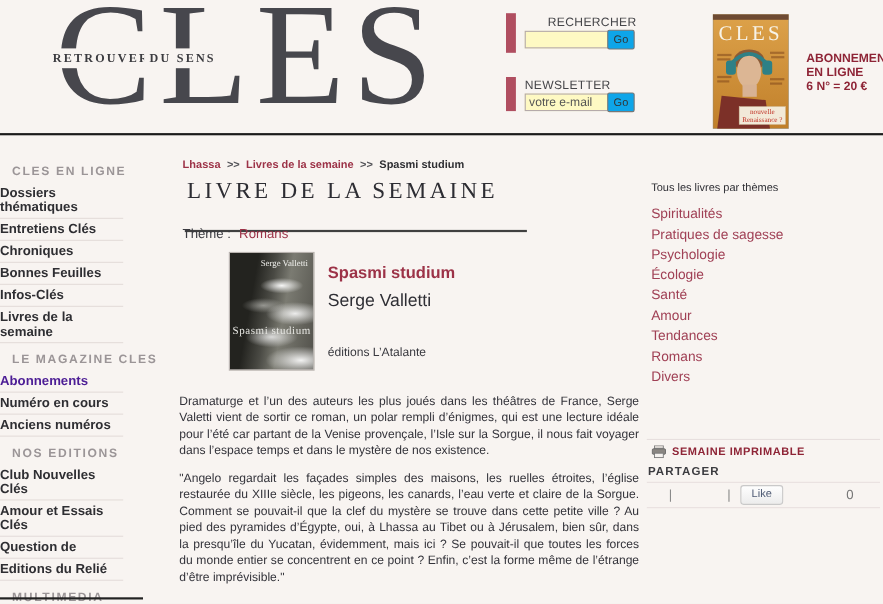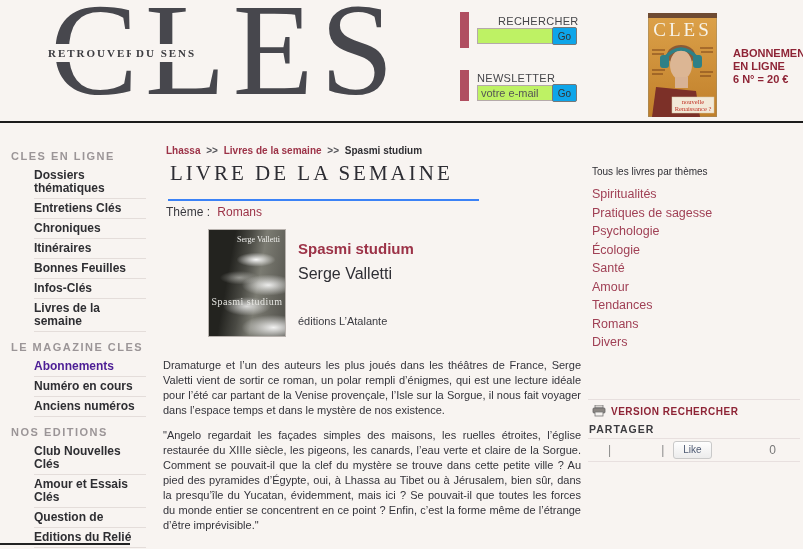--- a/index.html
+++ b/index.html
@@ -14,53 +14,53 @@
            letter-spacing:2px;color:#3c3c40;background:#f8f4f1;padding:3px 5px;white-space:nowrap;}
   .tagline1{left:43px;top:44px;}
   .tagline2{left:131px;top:44px;}
 
   .accent-bar{position:absolute;width:9px;background:#b04e60;}
   .bar-search{left:460px;top:12px;height:36px;}
   .bar-news{left:460px;top:70px;height:31px;}
   .hdr-label{position:absolute;font-size:11px;color:#46464a;letter-spacing:.3px;}
   .lbl-search{left:498px;top:15px;}
   .lbl-news{left:477px;top:72px;}
-  .hdr-input{position:absolute;width:70px;height:14px;border:1px solid #b5aaaa;background:#bef264;
+  .hdr-input{position:absolute;width:70px;height:14px;border:1px solid #b5aaaa;background:#fef9c3;
              font-size:11px;color:#555;font-family:"Liberation Sans",sans-serif;padding:0 3px;}
   .inp-search{left:477px;top:28px;}
   .inp-news{left:477px;top:85px;}
   .go-btn{position:absolute;width:25px;height:18px;font-size:10px;border:1px solid #777;
           background:#0ea5e9;color:#333;border-radius:2px;padding:0;cursor:pointer;
           font-family:"Liberation Sans",sans-serif;}
   .go-search{left:552px;top:27px;}
   .go-news{left:552px;top:84px;}
 
   .magazine{position:absolute;left:648px;top:13px;width:69px;height:104px;cursor:pointer;}
   .subscribe{position:absolute;left:733px;top:47px;font-size:11px;font-weight:bold;
              color:#8e2436;line-height:13px;cursor:pointer;}
 
   .header-rule{position:absolute;left:0;top:121px;width:803px;height:2px;background:#1b1b1b;}
 
   
   .sidebar{position:absolute;left:0;top:141px;width:152px;}
   .side-sec-title{padding:9px 0 4px 11px;font-size:11px;font-weight:bold;letter-spacing:1.5px;
                   color:#9b9597;}
-  .side-item{margin-left:34px;width:112px;padding:3px 0 3px 0;border-bottom:1px solid #e4ddda;
+  .side-item{width:112px;padding:3px 0 3px 0;border-bottom:1px solid #e4ddda;
              font-size:12px;font-weight:bold;color:#2e2e32;cursor:pointer;line-height:13px;}
   .side-item.active{color:#4c1d95;}
   .sidebar-bottom-rule{position:absolute;left:0;top:543px;width:130px;height:2px;background:#222;}
 
   
   .breadcrumb{position:absolute;left:166px;top:145px;font-size:10px;font-weight:bold;color:#555;}
   .breadcrumb .bc-link{color:#9c3247;cursor:pointer;}
   .breadcrumb .bc-sep{color:#55555a;margin:0 3px;}
   .breadcrumb .bc-current{color:#2f2f33;}
   .page-title{position:absolute;left:168px;top:161px;font-family:"Liberation Serif",serif;
               font-size:21px;font-weight:normal;letter-spacing:3px;color:#2d2d33;margin:0;
-              border-bottom:2px solid #3b82f6;padding:0 26px 13px 2px;}
+              border-bottom:2px solid #404040;padding:0 26px 23px 2px;}
   .theme-line{position:absolute;left:166px;top:205px;font-size:12px;color:#3a3a40;}
   .theme-line .theme-value{color:#9c3247;cursor:pointer;margin-left:4px;}
 
   .book-cover{position:absolute;left:208px;top:229px;width:76px;height:106px;
               border:1px solid #b8b2ae;
               background-image:
                 radial-gradient(ellipse 28px 10px at 62% 28%, rgba(255,255,255,.95), transparent 70%),
                 radial-gradient(ellipse 38px 15px at 78% 52%, rgba(250,250,250,.9), transparent 70%),
                 radial-gradient(ellipse 33px 13px at 50% 72%, rgba(240,240,240,.85), transparent 72%),
                 radial-gradient(ellipse 46px 18px at 85% 92%, rgba(255,255,255,.92), transparent 70%),
@@ -158,21 +158,20 @@
     <div>6 N° = 20 €</div>
   </div>
 
   <div class="header-rule"></div>
 
   <nav class="sidebar">
     <div class="side-sec-title">CLES EN LIGNE</div>
     <div class="side-item">Dossiers thématiques</div>
     <div class="side-item">Entretiens Clés</div>
     <div class="side-item">Chroniques</div>
-    <div class="side-item">Itinéraires</div>
     <div class="side-item">Bonnes Feuilles</div>
     <div class="side-item">Infos-Clés</div>
     <div class="side-item">Livres de la semaine</div>
 
     <div class="side-sec-title">LE MAGAZINE CLES</div>
     <div class="side-item active">Abonnements</div>
     <div class="side-item">Numéro en cours</div>
     <div class="side-item">Anciens numéros</div>
 
     <div class="side-sec-title">NOS EDITIONS</div>
@@ -228,21 +227,21 @@
     <div class="theme-link">Divers</div>
   </div>
 
   <div class="print-rule"></div>
   <div class="print-row">
     <svg width="14" height="12" viewBox="0 0 14 12">
       <rect x="3" y="0" width="8" height="3" fill="#d8d4d0" stroke="#777" stroke-width="0.8"></rect>
       <rect x="1" y="3" width="12" height="5" rx="1" fill="#8a8682" stroke="#666" stroke-width="0.8"></rect>
       <rect x="3" y="7" width="8" height="4" fill="#f5f2ef" stroke="#777" stroke-width="0.8"></rect>
     </svg>
-    <span class="print-label">VERSION RECHERCHER</span>
+    <span class="print-label">SEMAINE IMPRIMABLE</span>
   </div>
 
   <div class="share-label">PARTAGER</div>
   <div class="share-row">
     <span class="share-sep sep1">|</span>
     <span class="share-sep sep2">|</span>
     <button class="like-btn">Like</button>
     <span class="like-count">0</span>
   </div>
 

